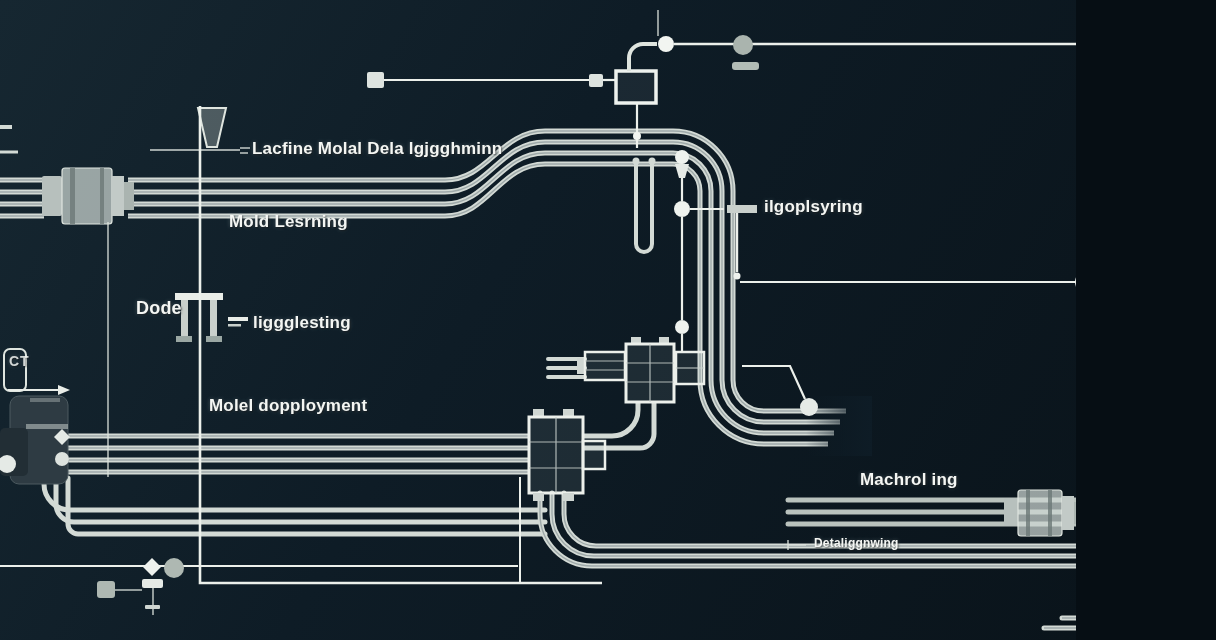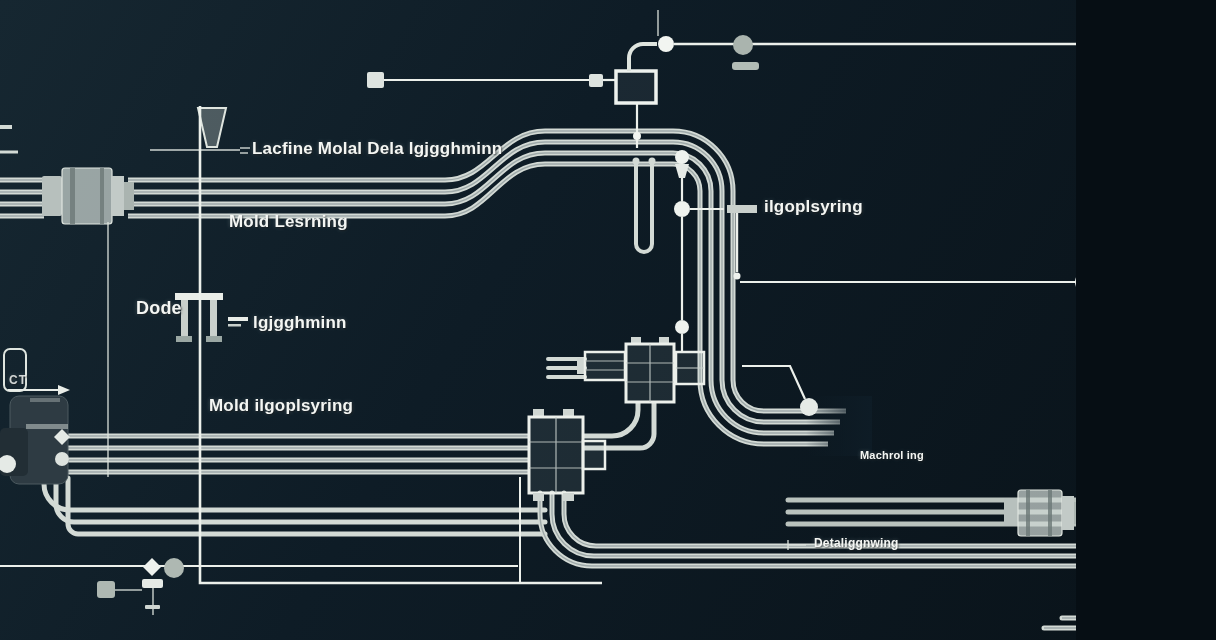--- a/index.html
+++ b/index.html
@@ -19,23 +19,23 @@
   .innerline{stroke:#c9d0cc;stroke-width:1.2;fill:none;opacity:.85;}
   .lbl{position:absolute;font-weight:bold;font-size:17px;color:#f4f6f3;letter-spacing:.2px;white-space:nowrap;
        text-shadow:0 0 4px rgba(215,232,238,.28),1px 1px 2px rgba(0,0,0,.65);}
   .lbl-lacfine{left:252px;top:139px}
   .lbl-mold{left:229px;top:212px}
   .lbl-dode{left:136px;top:298px;font-size:18px}
   .lbl-diploy{left:253px;top:313px}
   .lbl-molel{left:209px;top:396px}
   .lbl-machire{left:206px;top:478px}
   .lbl-liggles{left:764px;top:197px}
-  .lbl-machrol{left:860px;top:449px;font-size:11px}
+  .lbl-machrol{left:860px;top:470px;font-size:17px}
   .lbl-detalig{left:814px;top:536px;font-size:12px}
-  .lbl-ct{left:9px;top:373px;font-size:12px;font-weight:600;opacity:.85;letter-spacing:1px}
+  .lbl-ct{left:9px;top:353px;font-size:14px;font-weight:600;opacity:.85;letter-spacing:1px}
 </style>
 </head>
 <body>
 
 <div class="stage">
 
 <svg width="1216" height="640" viewBox="0 0 1216 640">
   <defs>
     <path id="pL1a" d="M 0 180 H 44 M 128 180 H 445 C 488 180 500 131 545 131 H 673 A 60 60 0 0 1 733 191 V 380 A 31 31 0 0 0 764 411 H 846"></path>
     <path id="pL1b" d="M 0 192 H 44 M 128 192 H 445 C 488 192 500 142 545 142 H 673 A 49 49 0 0 1 722 191 V 380 A 42 42 0 0 0 764 422 H 840"></path>
@@ -252,20 +252,20 @@
   <g>
     <circle cx="1096" cy="608" r="8" fill="#f2f5f1"></circle>
     <path d="M 1104 608 H 1126" stroke="#f2f5f1" stroke-width="3"></path>
     <polygon points="1126,599 1141,608 1126,617 1119,608" fill="#f2f5f1"></polygon>
   </g>
 </svg>
 
 <div class="lbl lbl-lacfine">Lacfine Molal Dela lgjgghminn</div>
 <div class="lbl lbl-mold">Mold Lesrning</div>
 <div class="lbl lbl-dode">Dode</div>
-<div class="lbl lbl-diploy">lgjgghminn</div>
-<div class="lbl lbl-molel">Mold ilgoplsyring</div>
+<div class="lbl lbl-diploy">liggglesting</div>
+<div class="lbl lbl-molel">Molel dopployment</div>
 <div class="lbl lbl-liggles">ilgoplsyring</div>
 <div class="lbl lbl-machrol">Machrol ing</div>
 <div class="lbl lbl-detalig">Detaliggnwing</div>
 <div class="lbl lbl-ct">CT</div>
 
 </div>
 
 </body></html>

